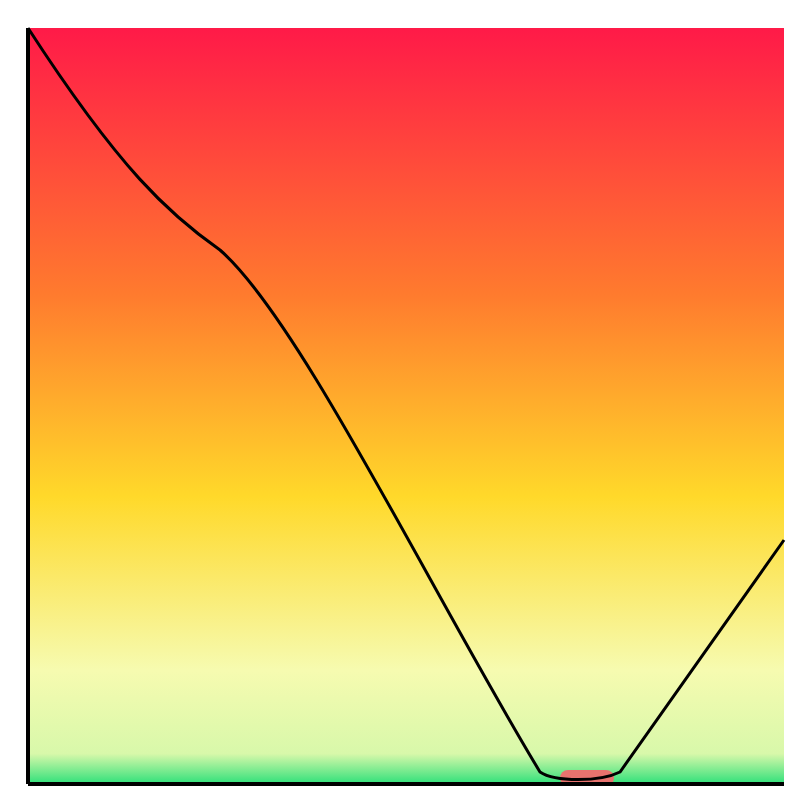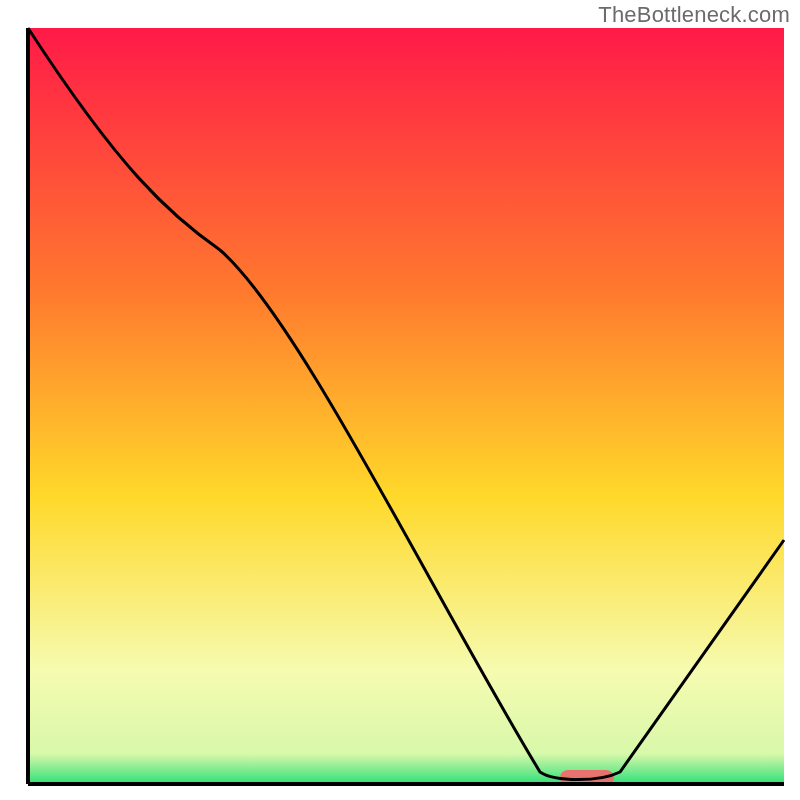--- a/index.html
+++ b/index.html
@@ -63,14 +63,13 @@
                C 555 782, 600 782, 620 772
                L 784 540" fill="none" stroke="#000000" stroke-width="3"></path>
     </g>
 
     <g>
       <line x1="28" y1="28" x2="28" y2="784" stroke="#000000" stroke-width="4"></line>
       <line x1="28" y1="784" x2="784" y2="784" stroke="#000000" stroke-width="4"></line>
     </g>
   </svg>
 
-  <div class="watermark">TheBottleneck.com</div>
 </div>
 
 </body></html>

